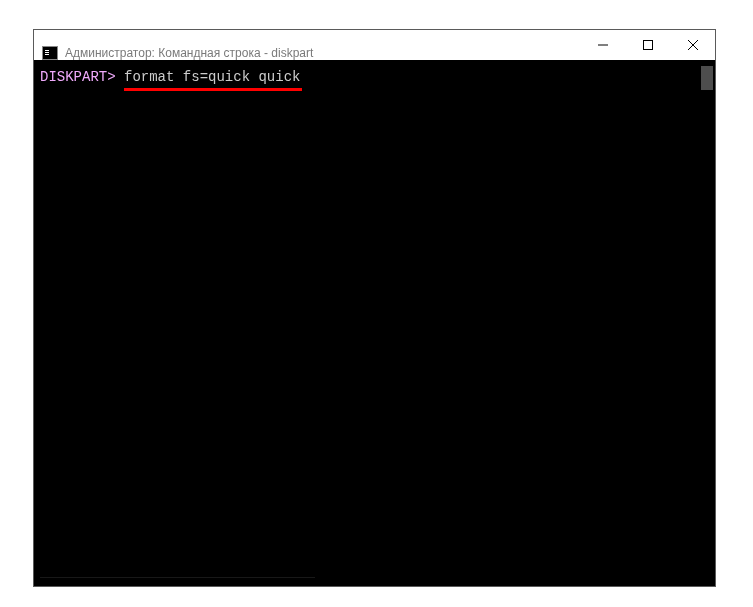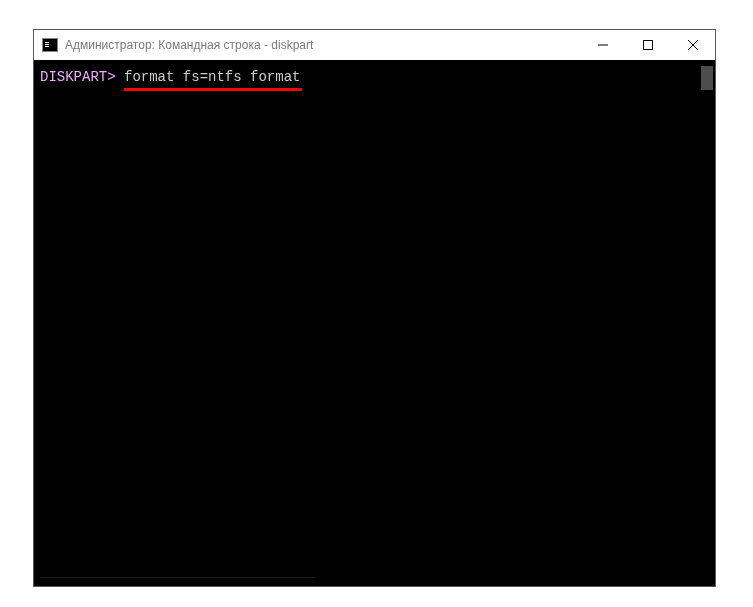--- a/index.html
+++ b/index.html
@@ -23,21 +23,21 @@
       height: 558px;
       background: #ffffff;
       border: 1px solid #5a5a5a;
       display: flex;
       flex-direction: column;
     }
     .titlebar {
       height: 30px;
       background: #ffffff;
       display: flex;
-      align-items: center;
+      align-items: flex-end;
       padding-left: 8px;
       border-bottom: 0;
     }
     .titlebar-icon {
       width: 16px;
       height: 14px;
       background: #000000;
       border: 1px solid #888;
       margin-right: 7px;
       position: relative;
@@ -160,19 +160,19 @@
       </button>
       <button class="win-btn close">
         <svg viewBox="0 0 10 10">
             <line x1="0" y1="0" x2="10" y2="10"></line>
             <line x1="10" y1="0" x2="0" y2="10"></line>
           </svg>
       </button>
     </div>
   </div>
   <div class="console">
-    <div class="console-line"><span class="prompt">DISKPART&gt; </span><span class="cmd-wrap"><span class="cmd">format fs=ntfs format</span><span class="underline"></span></span></div>
+    <div class="console-line"><span class="prompt">DISKPART&gt; </span><span class="cmd-wrap"><span class="cmd">format fs=quick quick</span><span class="underline"></span></span></div>
     <div class="scrollbar-track">
       <div class="scrollbar-thumb"></div>
     </div>
     <div class="bottom-line"></div>
   </div>
 </div>
 
 </body></html>

